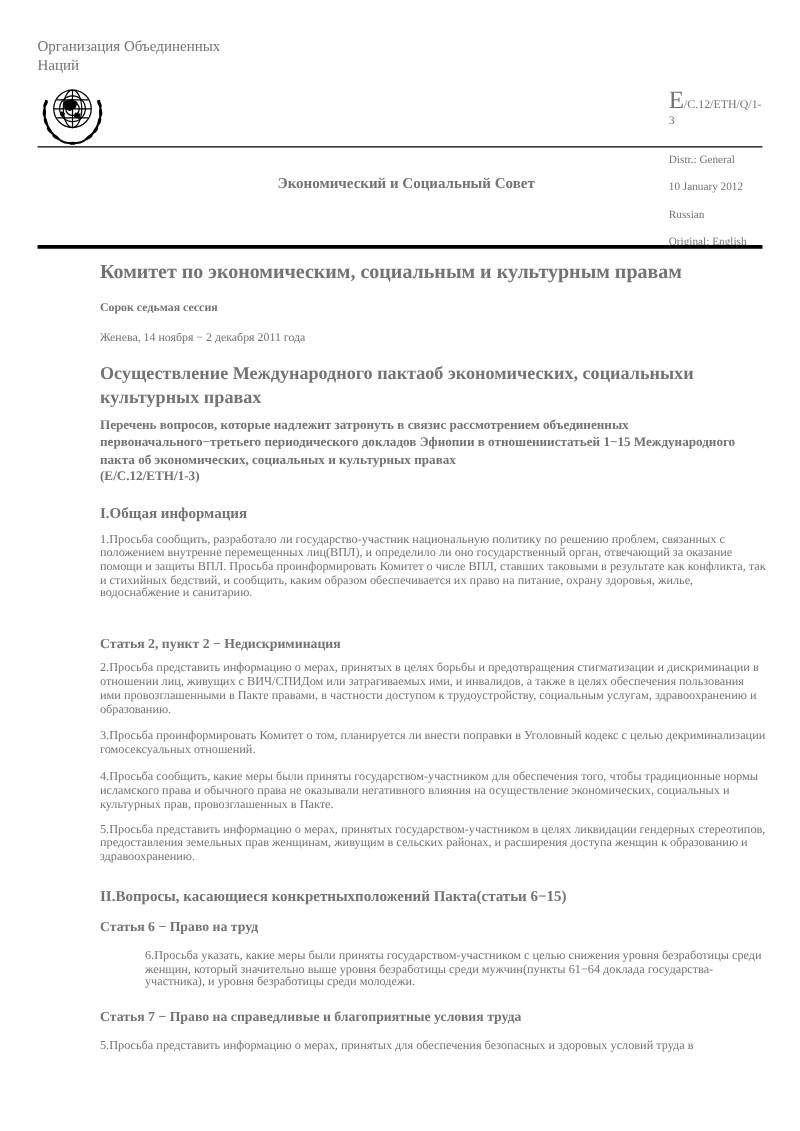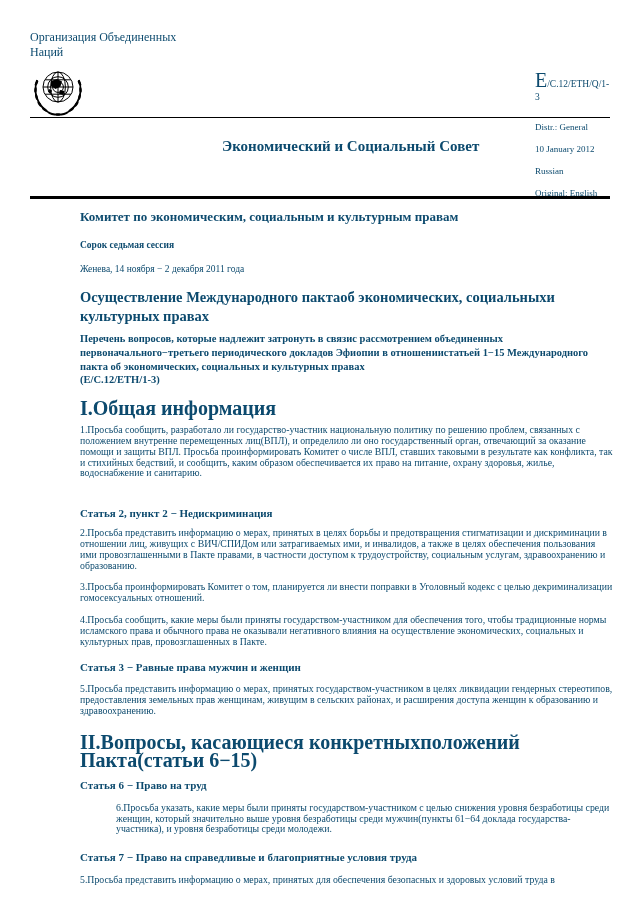--- a/index.html
+++ b/index.html
@@ -1,38 +1,38 @@
 <!DOCTYPE html>
 <html><head>
 <meta charset="utf-8">
 <style>
   html,body{margin:0;padding:0;background:#ffffff;}
   .page{
     position:relative;width:640px;height:905px;background:#ffffff;
-    font-family:"Liberation Serif","DejaVu Serif",serif;color:#0c4a6e;
+    font-family:"Liberation Serif","DejaVu Serif",serif;color:#737373;
     overflow:hidden;
   }
   .org-name{position:absolute;left:30px;top:30px;font-size:12px;line-height:15px;}
   .emblem{position:absolute;left:30px;top:68px;width:56px;height:50px;}
   .doc-symbol{position:absolute;left:535px;top:70px;width:75px;font-size:9.5px;line-height:13px;word-break:break-word;}
   .doc-symbol .big{font-size:20px;line-height:20px;}
   .rule-thin{position:absolute;left:30px;top:117px;width:580px;height:1px;background:#000;}
-  .council-title{position:absolute;left:222px;top:133px;width:305px;font-size:15px;font-weight:bold;line-height:26px;margin:0;}
+  .council-title{position:absolute;left:222px;top:133px;width:305px;font-size:12px;font-weight:bold;line-height:26px;margin:0;}
   .distr-block{position:absolute;left:535px;top:122px;font-size:9px;line-height:11px;}
   .distr-block p{margin:0 0 11px 0;}
   .rule-thick{position:absolute;left:30px;top:196px;width:580px;height:2.5px;background:#000;}
   .body-col{position:absolute;left:80px;top:203px;width:533px;}
   .body-col p,.body-col h1,.body-col h2,.body-col h3{margin:0;padding:0;}
-  .committee{font-weight:bold;font-size:13px;margin-top:6px !important;}
+  .committee{font-weight:bold;font-size:16px;margin-top:6px !important;}
   .session{font-weight:bold;font-size:9.5px;margin-top:15px !important;}
   .venue{font-size:9.5px;margin-top:14px !important;}
   .doc-title{font-weight:bold;font-size:14.5px;line-height:18.5px;margin-top:14px !important;}
   .doc-subtitle{font-weight:bold;font-size:10.5px;line-height:13.8px;margin-top:7px !important;}
   .doc-ref{display:block;}
-  .h1{font-weight:bold;font-size:20px;line-height:18px;}
+  .h1{font-weight:bold;font-size:12px;line-height:18px;}
   .h2{font-weight:bold;font-size:11px;line-height:13px;}
   .para{font-size:9.8px;line-height:10.8px;}
 </style>
 </head>
 <body>
 
 <div class="page">
 
   <div class="org-name">
     <span>Организация Объединенных</span><br>
@@ -102,21 +102,20 @@
     <p class="doc-subtitle"><span>Перечень вопросов, которые надлежит затронуть в связис рассмотрением объединенных первоначального−третьего периодического докладов Эфиопии в отношениистатьей 1−15 Международного пакта об экономических, социальных и культурных правах</span><span class="doc-ref">(E/C.12/ETH/1-3)</span></p>
 
     <h2 class="h1" style="margin-top:12px;">I.Общая информация</h2>
     <p class="para" style="margin-top:8px;">1.Просьба сообщить, разработало ли государство-участник национальную политику по решению проблем, связанных с положением внутренне перемещенных лиц(ВПЛ), и определило ли оно государственный орган, отвечающий за оказание помощи и защиты ВПЛ. Просьба проинформировать Комитет о числе ВПЛ, ставших таковыми в результате как конфликта, так и стихийных бедствий, и сообщить, каким образом обеспечивается их право на питание, охрану здоровья, жилье, водоснабжение и санитарию.</p>
 
     <h3 class="h2" style="margin-top:28px;">Статья 2, пункт 2 − Недискриминация</h3>
     <p class="para" style="margin-top:8px;">2.Просьба представить информацию о мерах, принятых в целях борьбы и предотвращения стигматизации и дискриминации в отношении лиц, живущих с ВИЧ/СПИДом или затрагиваемых ими, и инвалидов, а также в целях обеспечения пользования ими провозглашенными в Пакте правами, в частности доступом к трудоустройству, социальным услугам, здравоохранению и образованию.</p>
     <p class="para" style="margin-top:11px;">3.Просьба проинформировать Комитет о том, планируется ли внести поправки в Уголовный кодекс с целью декриминализации гомосексуальных отношений.</p>
     <p class="para" style="margin-top:11px;">4.Просьба сообщить, какие меры были приняты государством-участником для обеспечения того, чтобы традиционные нормы исламского права и обычного права не оказывали негативного влияния на осуществление экономических, социальных и культурных прав, провозглашенных в Пакте.</p>
 
-    <h3 class="h2" style="margin-top:14px;">Статья 3 − Равные права мужчин и женщин</h3>
     <p class="para" style="margin-top:10px;">5.Просьба представить информацию о мерах, принятых государством-участником в целях ликвидации гендерных стереотипов, предоставления земельных прав женщинам, живущим в сельских районах, и расширения доступа женщин к образованию и здравоохранению.</p>
 
     <h2 class="h1" style="margin-top:16px;">II.Вопросы, касающиеся конкретныхположений Пакта(статьи 6−15)</h2>
 
     <h3 class="h2" style="margin-top:10px;font-family:Liberation Serif, serif;">Статья 6 − Право на труд</h3>
     <p class="para" style="margin-top:11px;margin-left:36px;">6.Просьба указать, какие меры были приняты государством-участником с целью снижения уровня безработицы среди женщин, который значительно выше уровня безработицы среди мужчин(пункты 61−64 доклада государства-участника), и уровня безработицы среди молодежи.</p>
 
     <h3 class="h2" style="margin-top:16px;">Статья 7 − Право на справедливые и благоприятные условия труда</h3>
     <p class="para" style="margin-top:11px;">5.Просьба представить информацию о мерах, принятых для обеспечения безопасных и здоровых условий труда в</p>
   </div>

